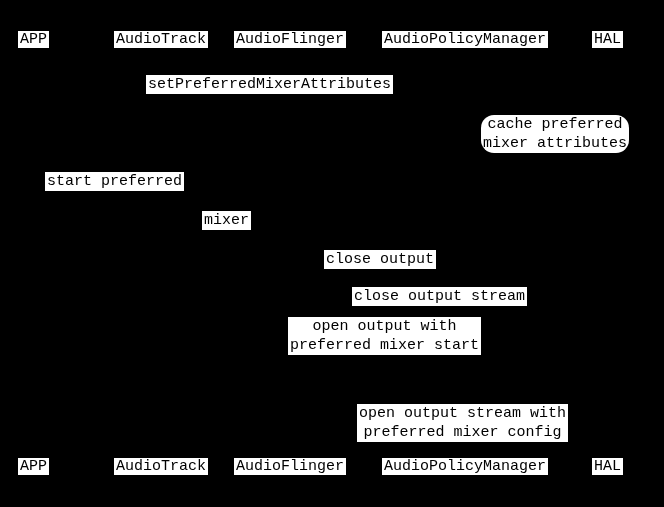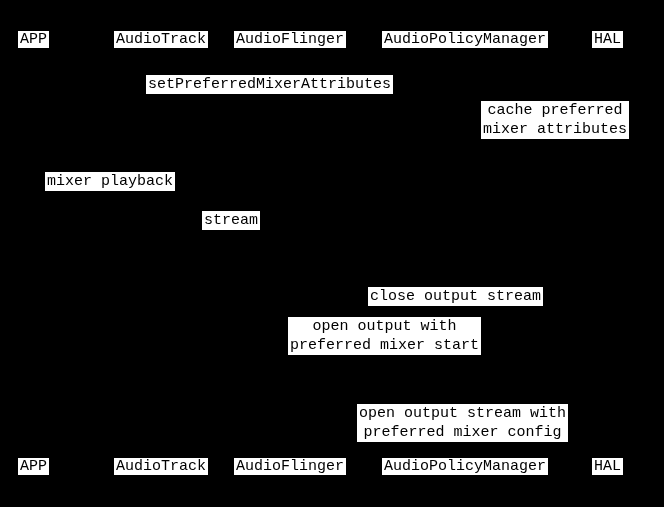--- a/index.html
+++ b/index.html
@@ -35,25 +35,26 @@
 
 <div class="diagram">
 
   <div class="label participant" style="left:18px;  top:31px;">APP</div>
   <div class="label participant" style="left:114px; top:31px;">AudioTrack</div>
   <div class="label participant" style="left:234px; top:31px;">AudioFlinger</div>
   <div class="label participant" style="left:382px; top:31px;">AudioPolicyManager</div>
   <div class="label participant" style="left:592px; top:31px;">HAL</div>
 
   <div class="label" style="left:146px; top:75px;text-align:center;">setPreferredMixerAttributes</div>
-  <div class="label" style="left:481px; top:101px;">cache preferred
+  <div class="label" style="left:481px; top:115px;border-radius:13px;">cache preferred
 mixer attributes</div>
-  <div class="label" style="left:45px;  top:172px;">mixer playback</div>
-  <div class="label" style="left:202px; top:211px;">stream</div>
-  <div class="label" style="left:368px; top:287px;text-align:center;">close output stream</div>
+  <div class="label" style="left:45px;  top:172px;">start preferred</div>
+  <div class="label" style="left:202px; top:211px;">mixer</div>
+  <div class="label" style="left:324px; top:250px;">close output</div>
+  <div class="label" style="left:352px; top:287px;text-align:center;">close output stream</div>
   <div class="label" style="left:288px; top:317px;">open output with
 preferred mixer start</div>
   <div class="label" style="left:357px; top:375px;margin-top:29px;">open output stream with
 preferred mixer config</div>
 
   <div class="label participant" style="left:18px;  top:458px;">APP</div>
   <div class="label participant" style="left:114px; top:458px;">AudioTrack</div>
   <div class="label participant" style="left:234px; top:458px;">AudioFlinger</div>
   <div class="label participant" style="left:382px; top:458px;">AudioPolicyManager</div>
   <div class="label participant" style="left:592px; top:458px;">HAL</div>

